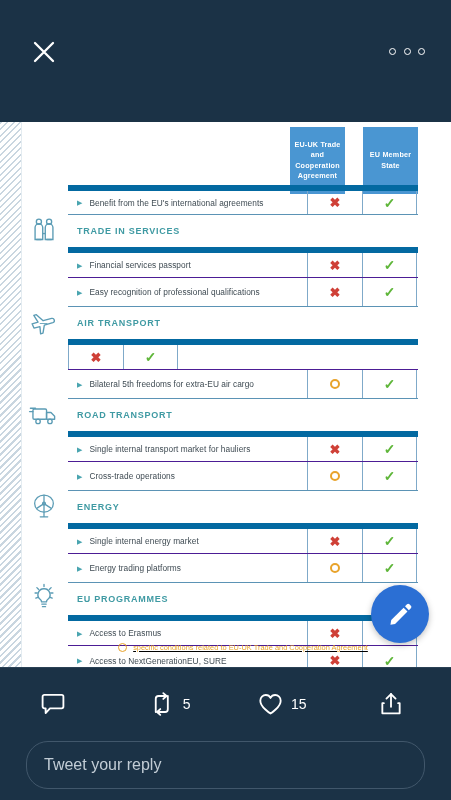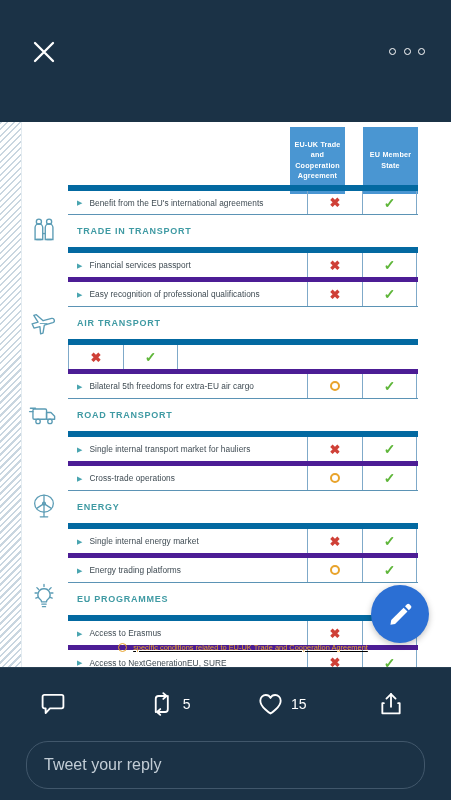--- a/index.html
+++ b/index.html
@@ -79,21 +79,21 @@
     color: #4aa5b0; font-size: 7px; margin: 0 7px 0 9px; line-height: 1;
   }
   .row .cell {
     flex: 0 0 55px;
     display: flex; align-items: center; justify-content: center;
     border-left: 1px solid #7fa9c9;
   }
   .row .cell:last-child { border-right: 1px solid #7fa9c9; }
 
   .row.r-top { border-top: 6px solid #0369a1; }
-  .row.r-mid { border-top: 5px solid #4c1d95; }
+  .row.r-mid { border-top: 1px solid #4c1d95; }
   .row.r-bot { border-bottom: 1px solid #5b93b5; }
 
   .mark { font-size: 13px; font-weight: bold; line-height: 1; }
   .mark.x    { color: #cf4037; }
   .mark.tick { color: #5fb63a; font-size: 14px; }
   .mark.o {
     width: 10px; height: 10px; border-radius: 50%;
     border: 2px solid #e8a32b; background: transparent;
   }
 
@@ -214,21 +214,21 @@
                 <g fill="none" stroke="#5b9cb5" stroke-width="1.6">
         <circle cx="14" cy="9" r="3"></circle>
                   <circle cx="26" cy="9" r="3"></circle>
         <path d="M9.5 30 V16 a4.5 4.5 0 0 1 9 0 V30 Z"></path>
         <path d="M21.5 30 V16 a4.5 4.5 0 0 1 9 0 V30 Z"></path>
         <path d="M18.5 23 H21.5"></path>
         <path d="M11 30 h6 M23 30 h6"></path>
                 </g>
               </svg>
             </span>
-            <span class="sec-title">TRADE IN TRANSPORT</span>
+            <span class="sec-title">TRADE IN SERVICES</span>
           </div>
           <div class="row r-top">
             <div class="label">
               <span class="arrow">▶</span>
               <span>Financial services passport</span>
             </div>
             <div class="cell">
               <span class="mark x">✖</span>
             </div>
             <div class="cell">

